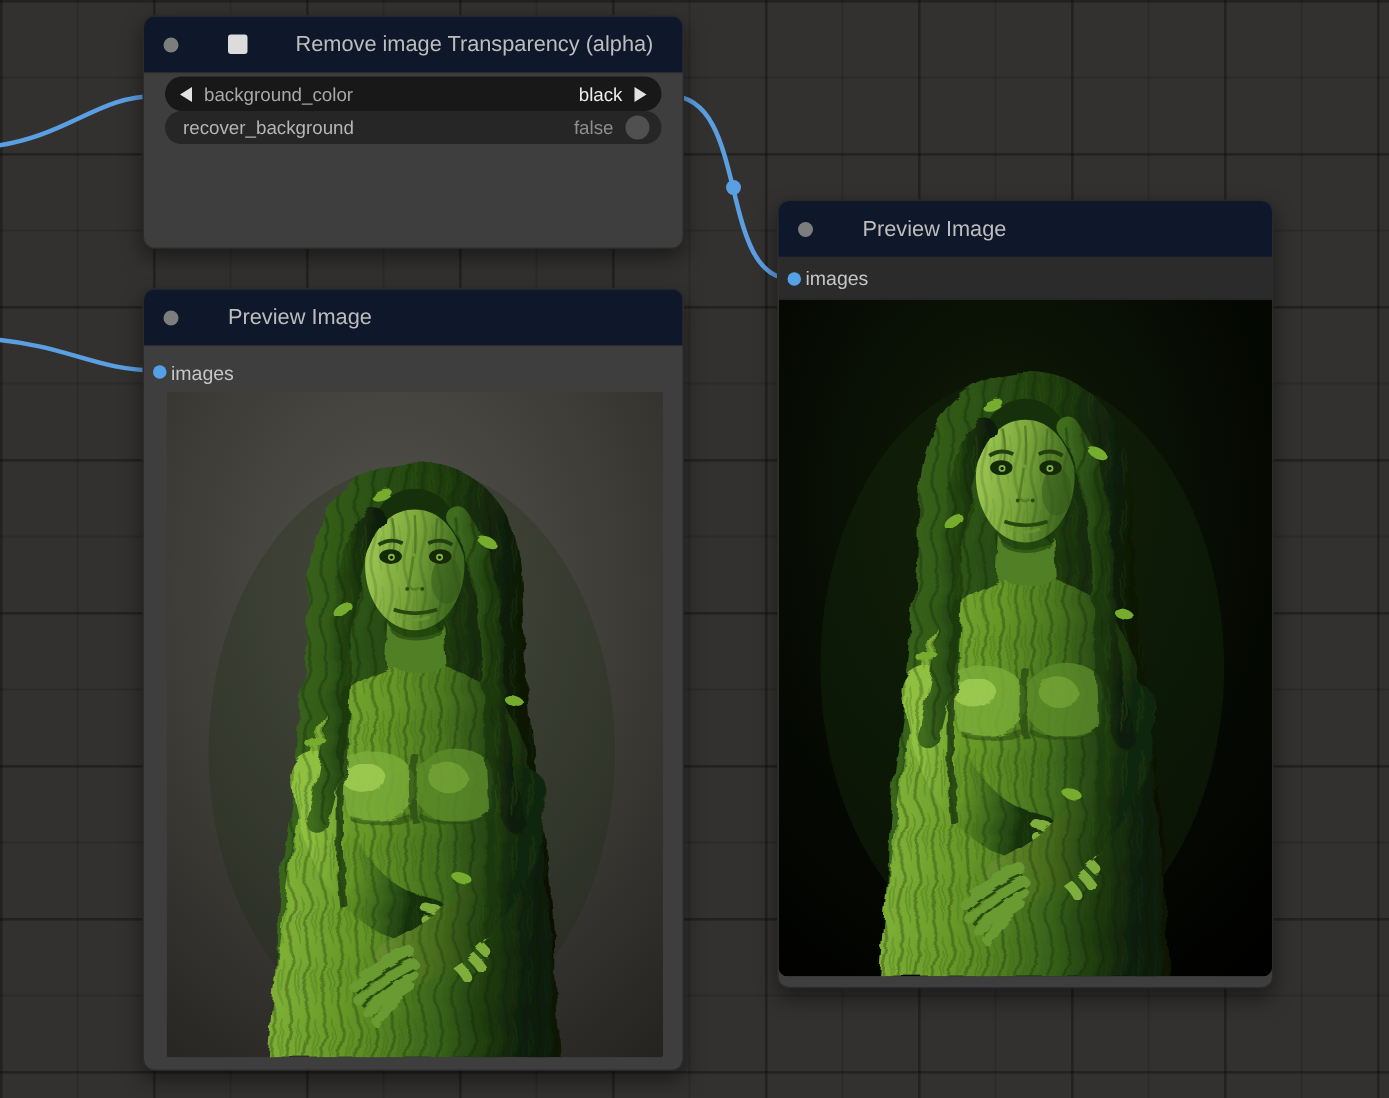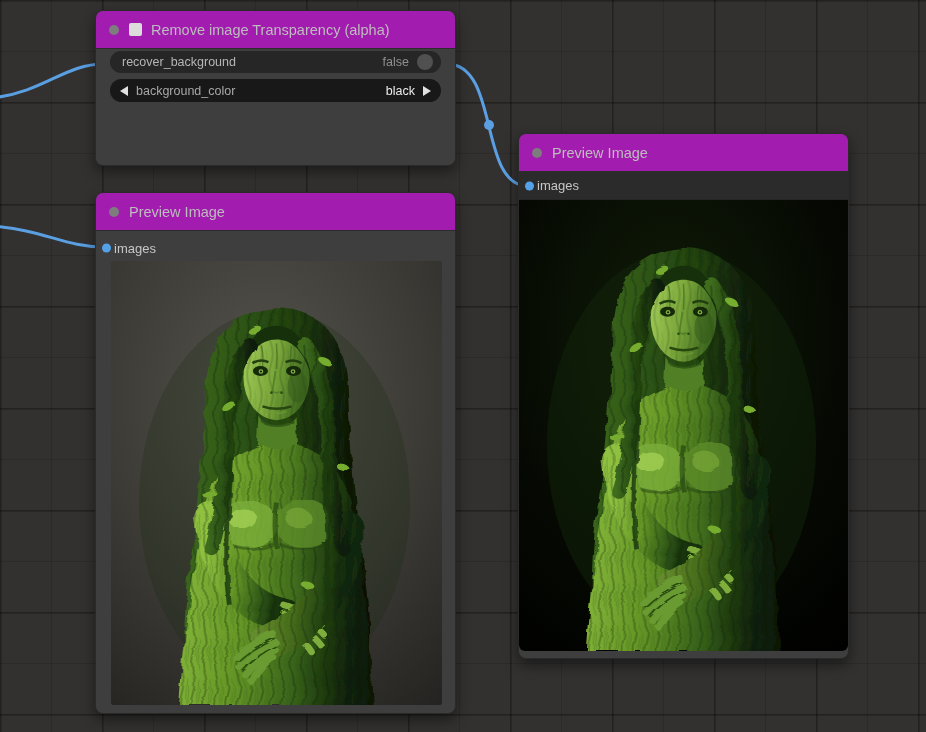--- a/index.html
+++ b/index.html
@@ -15,22 +15,22 @@
     background-size:51px 51px,51px 51px,102px 102px,102px 102px;
   }
   #wires{position:absolute;left:0;top:0;width:926px;height:732px;z-index:1;pointer-events:none;}
   .wire{fill:none;stroke:var(--wire,#5b9fe3);stroke-width:3;stroke-linecap:round;}
   .wire-dot{fill:var(--wire,#5b9fe3);}
   .node{
     position:absolute;z-index:2;background:#3e3e3e;border:1px solid #2a2a2a;
     border-radius:8px;box-shadow:0 6px 14px rgba(0,0,0,.45);box-sizing:border-box;
   }
   .node-title{
-    height:38px;background:#a21caf;border-radius:7px 7px 0 0;border-bottom:1px solid #2c2c2c;
-    display:flex;align-items:center;color:#bdbdbd;font-size:14.5px;box-sizing:border-box;
+    height:38px;background:#0f172a;border-radius:7px 7px 0 0;border-bottom:1px solid #2c2c2c;
+    display:flex;align-items:center;color:#bdbdbd;font-size:14.5px;box-sizing:border-box;gap:23px;
   }
   .title-dot{width:10px;height:10px;border-radius:50%;background:#7d7d7d;margin:0 10px 0 13px;flex:none;}
   .checkbox-glyph{width:13px;height:13px;background:#dcdcdc;border-radius:2px;margin-right:9px;flex:none;}
   .slot-row{position:relative;display:flex;align-items:center;color:#c6c6c6;font-size:13px;box-sizing:border-box;}
   .slot-row.io{height:32px;justify-content:space-between;padding:0 18px;}
   .slot-row.single{height:34px;padding-left:18px;}
   .slot-dot{position:absolute;width:9px;height:9px;border-radius:50%;background:var(--slot,#55a1e8);top:50%;transform:translateY(-50%);}
   .slot-dot.in{left:6px;}
   .slot-dot.out{right:5px;}
   .widgets{padding:2px 14px 0 14px;}
@@ -64,30 +64,30 @@
     <circle class="wire-dot" cx="489" cy="125" r="5"></circle>
   </svg>
 
   <div class="node" style="left:95px;top:10px;width:361px;height:156px;">
     <div class="node-title">
       <span class="title-dot"></span>
       <span class="checkbox-glyph"></span>
       <span>Remove image Transparency (alpha)</span>
     </div>
     <div class="widgets">
-      <div class="widget toggle-w">
-        <span class="w-label">recover_background</span>
-        <span class="w-value">false</span>
-        <span class="toggle-knob"></span>
-      </div>
       <div class="widget combo-w">
         <span class="arr-l"></span>
         <span class="w-label">background_color</span>
         <span class="w-value">black</span>
         <span class="arr-r"></span>
+      </div>
+      <div class="widget toggle-w">
+        <span class="w-label">recover_background</span>
+        <span class="w-value">false</span>
+        <span class="toggle-knob"></span>
       </div>
     </div>
   </div>
 
   <div class="node" style="left:95px;top:192px;width:361px;height:522px;">
     <div class="node-title">
       <span class="title-dot"></span>
       <span>Preview Image</span>
     </div>
     <div class="slot-row single">

